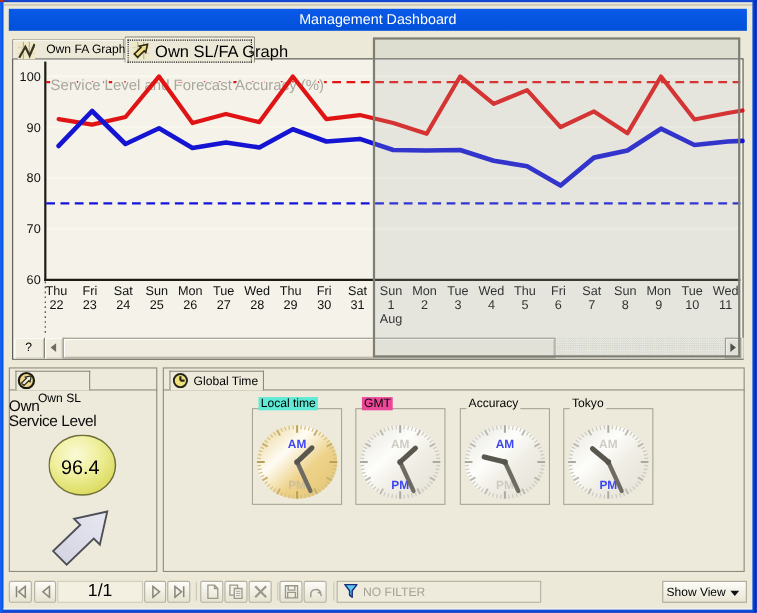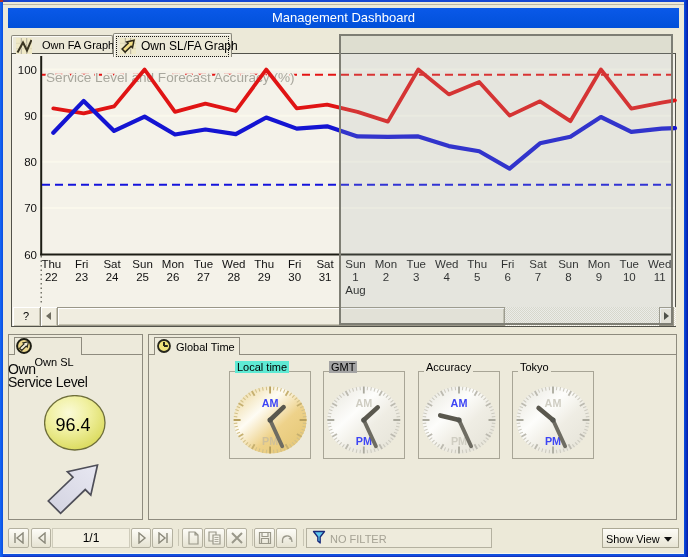--- a/index.html
+++ b/index.html
@@ -32,21 +32,21 @@
 <div class="abs tabtxt" style="left:42px;top:39px;font-size:11px">Own FA Graph</div>
 
 <div class="abs" style="left:113px;top:33px;width:117px;height:23px;background:#ece9d8;border:1px solid #8a887c;border-bottom:none;border-radius:2px 2px 0 0;box-shadow:inset 1px 1px 0 #fbfaf5"></div>
 <div class="abs" style="left:116px;top:36px;width:111px;height:19px;border:1.5px dotted #151515"></div>
 <svg class="abs" style="left:120px;top:37.5px" width="16" height="16">
  <rect x="0" y="0" width="16" height="16" fill="#efe9c6"></rect>
  <path d="M5.3 0v16M10.7 0v16" stroke="#b0ac9a" stroke-width="1"></path>
  <path d="M0 5.3h16M0 10.7h16" stroke="#ded8ba" stroke-width="1"></path>
  <polygon points="14.1,2.2 12.5,9.6 11.1,8.2 5.1,14.1 2.1,11 8.1,5.2 6.7,3.9" fill="#f2dd85" stroke="#2c2717" stroke-width="1.5" stroke-linejoin="miter"></polygon>
 </svg>
-<div class="abs tabtxt" style="left:141px;top:39px;font-size:12px">Own SL/FA Graph</div>
+<div class="abs tabtxt" style="left:141px;top:39px;font-size:15px">Own SL/FA Graph</div>
 
 <svg class="abs" style="left:0;top:0" width="688" height="557">
 
  <g stroke="#faf8ec" stroke-width="2">
   <line x1="42" y1="69.5" x2="674" y2="69.5"></line>
   <line x1="42" y1="115.7" x2="674" y2="115.7"></line>
   <line x1="42" y1="161.8" x2="674" y2="161.8"></line>
   <line x1="42" y1="207.9" x2="674" y2="207.9"></line>
  </g>
 
@@ -165,35 +165,35 @@
 <div class="abs" style="left:153.5px;top:336.5px;width:84px;height:17.5px;background:#edeadb;border:1px solid #8e8b7e;border-bottom:none"></div>
 <svg class="abs" style="left:157px;top:339px" width="14" height="14">
  <circle cx="7" cy="7" r="6" fill="#efe27b" stroke="#26261c" stroke-width="1.8"></circle>
  <path d="M7 7 L7 3 M7 7 L10.8 7" stroke="#26261c" stroke-width="2" fill="none"></path>
 </svg>
 <div class="abs tabtxt" style="left:176px;top:341px">Global Time</div>
 
 <div class="abs" style="left:229.3px;top:370.5px;width:81.5px;height:88px;border:1px solid #a8a596;box-sizing:border-box"></div>
 <div class="abs" style="left:235px;top:361px;background:#5eead4;padding:0 2px;font-size:11px">Local time</div>
 <div class="abs" style="left:323px;top:370.5px;width:81.5px;height:88px;border:1px solid #a8a596;box-sizing:border-box"></div>
-<div class="abs" style="left:329px;top:361px;background:#a3a3a3;padding:0 2px;font-size:11px">GMT</div>
+<div class="abs" style="left:329px;top:361px;background:#ec4899;padding:0 2px;font-size:11px">GMT</div>
 <div class="abs" style="left:418px;top:370.5px;width:82px;height:88px;border:1px solid #a8a596;box-sizing:border-box"></div>
 <div class="abs" style="left:424px;top:361px;background:#edeadb;padding:0 2px;font-size:11px">Accuracy</div>
 <div class="abs" style="left:512px;top:370.5px;width:82px;height:88px;border:1px solid #a8a596;box-sizing:border-box"></div>
 <div class="abs" style="left:518px;top:361px;background:#edeadb;padding:0 2px;font-size:11px">Tokyo</div>
 
 <div class="abs" style="left:8px;top:528px;width:21px;height:19.5px;background:linear-gradient(#fdfcf7,#e6e3d2);border:1px solid #b4b1a0;border-radius:2px;box-sizing:border-box"></div>
 <svg class="abs" style="left:11px;top:532px" width="15" height="12">
     <path d="M4 1 v10 M12 1 L6 6 L12 11 Z" fill="none" stroke="#8a887a" stroke-width="1.4"></path>
   </svg>
 <div class="abs" style="left:31px;top:528px;width:20px;height:19.5px;background:linear-gradient(#fdfcf7,#e6e3d2);border:1px solid #b4b1a0;border-radius:2px;box-sizing:border-box"></div>
 <svg class="abs" style="left:35px;top:532px" width="13" height="12">
     <path d="M10 1 L4 6 L10 11 Z" fill="none" stroke="#8a887a" stroke-width="1.4"></path>
   </svg>
-<div class="abs" style="left:52px;top:528px;width:78px;height:19.5px;background:#f3f0e2;border:1px solid #cfccbb;box-sizing:border-box;font-size:12px;text-align:center;line-height:18px">1/1</div>
+<div class="abs" style="left:52px;top:528px;width:78px;height:19.5px;background:#f3f0e2;border:1px solid #cfccbb;box-sizing:border-box;font-size:16px;text-align:center;line-height:18px">1/1</div>
 <div class="abs" style="left:131px;top:528px;width:20px;height:19.5px;background:linear-gradient(#fdfcf7,#e6e3d2);border:1px solid #b4b1a0;border-radius:2px;box-sizing:border-box"></div>
 <svg class="abs" style="left:135px;top:532px" width="13" height="12">
     <path d="M4 1 L10 6 L4 11 Z" fill="none" stroke="#8a887a" stroke-width="1.4"></path>
   </svg>
 <div class="abs" style="left:152px;top:528px;width:21px;height:19.5px;background:linear-gradient(#fdfcf7,#e6e3d2);border:1px solid #b4b1a0;border-radius:2px;box-sizing:border-box"></div>
 <svg class="abs" style="left:156px;top:532px" width="15" height="12">
     <path d="M3 1 L9 6 L3 11 Z M11 1 v10" fill="none" stroke="#8a887a" stroke-width="1.4"></path>
   </svg>
 
 <div class="abs" style="left:182px;top:528px;width:21px;height:19.5px;background:linear-gradient(#fdfcf7,#e6e3d2);border:1px solid #b4b1a0;border-radius:2px;box-sizing:border-box"></div>

